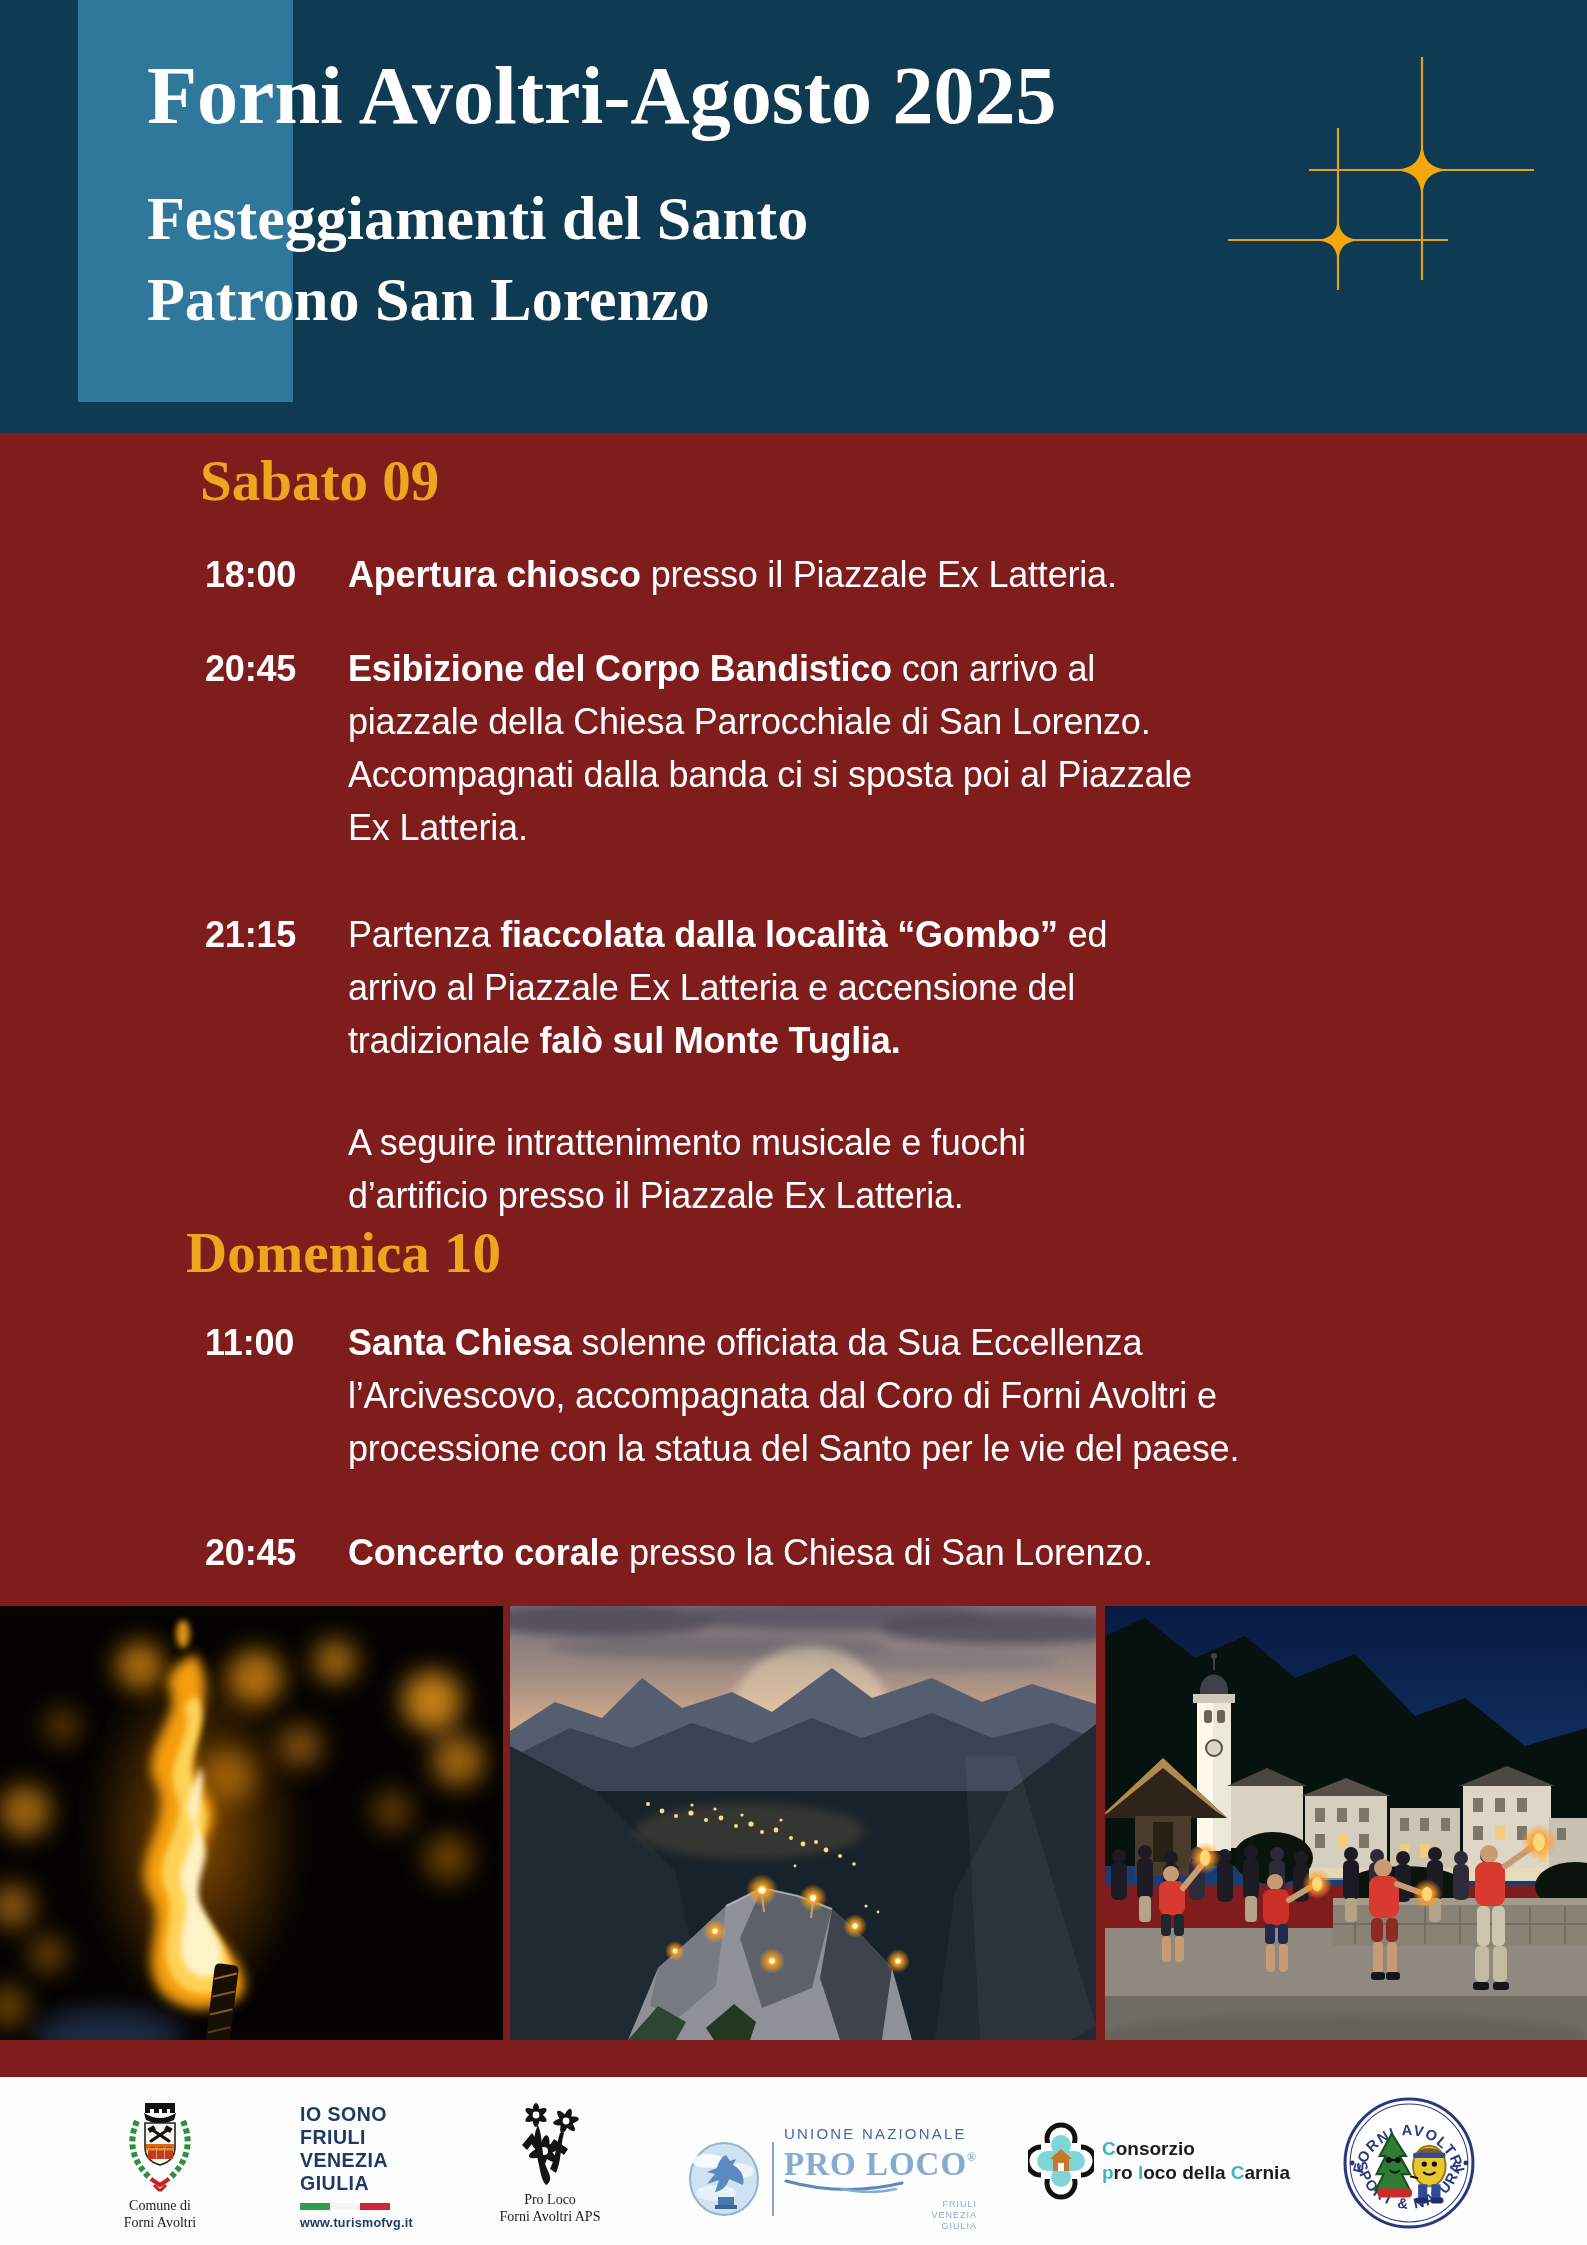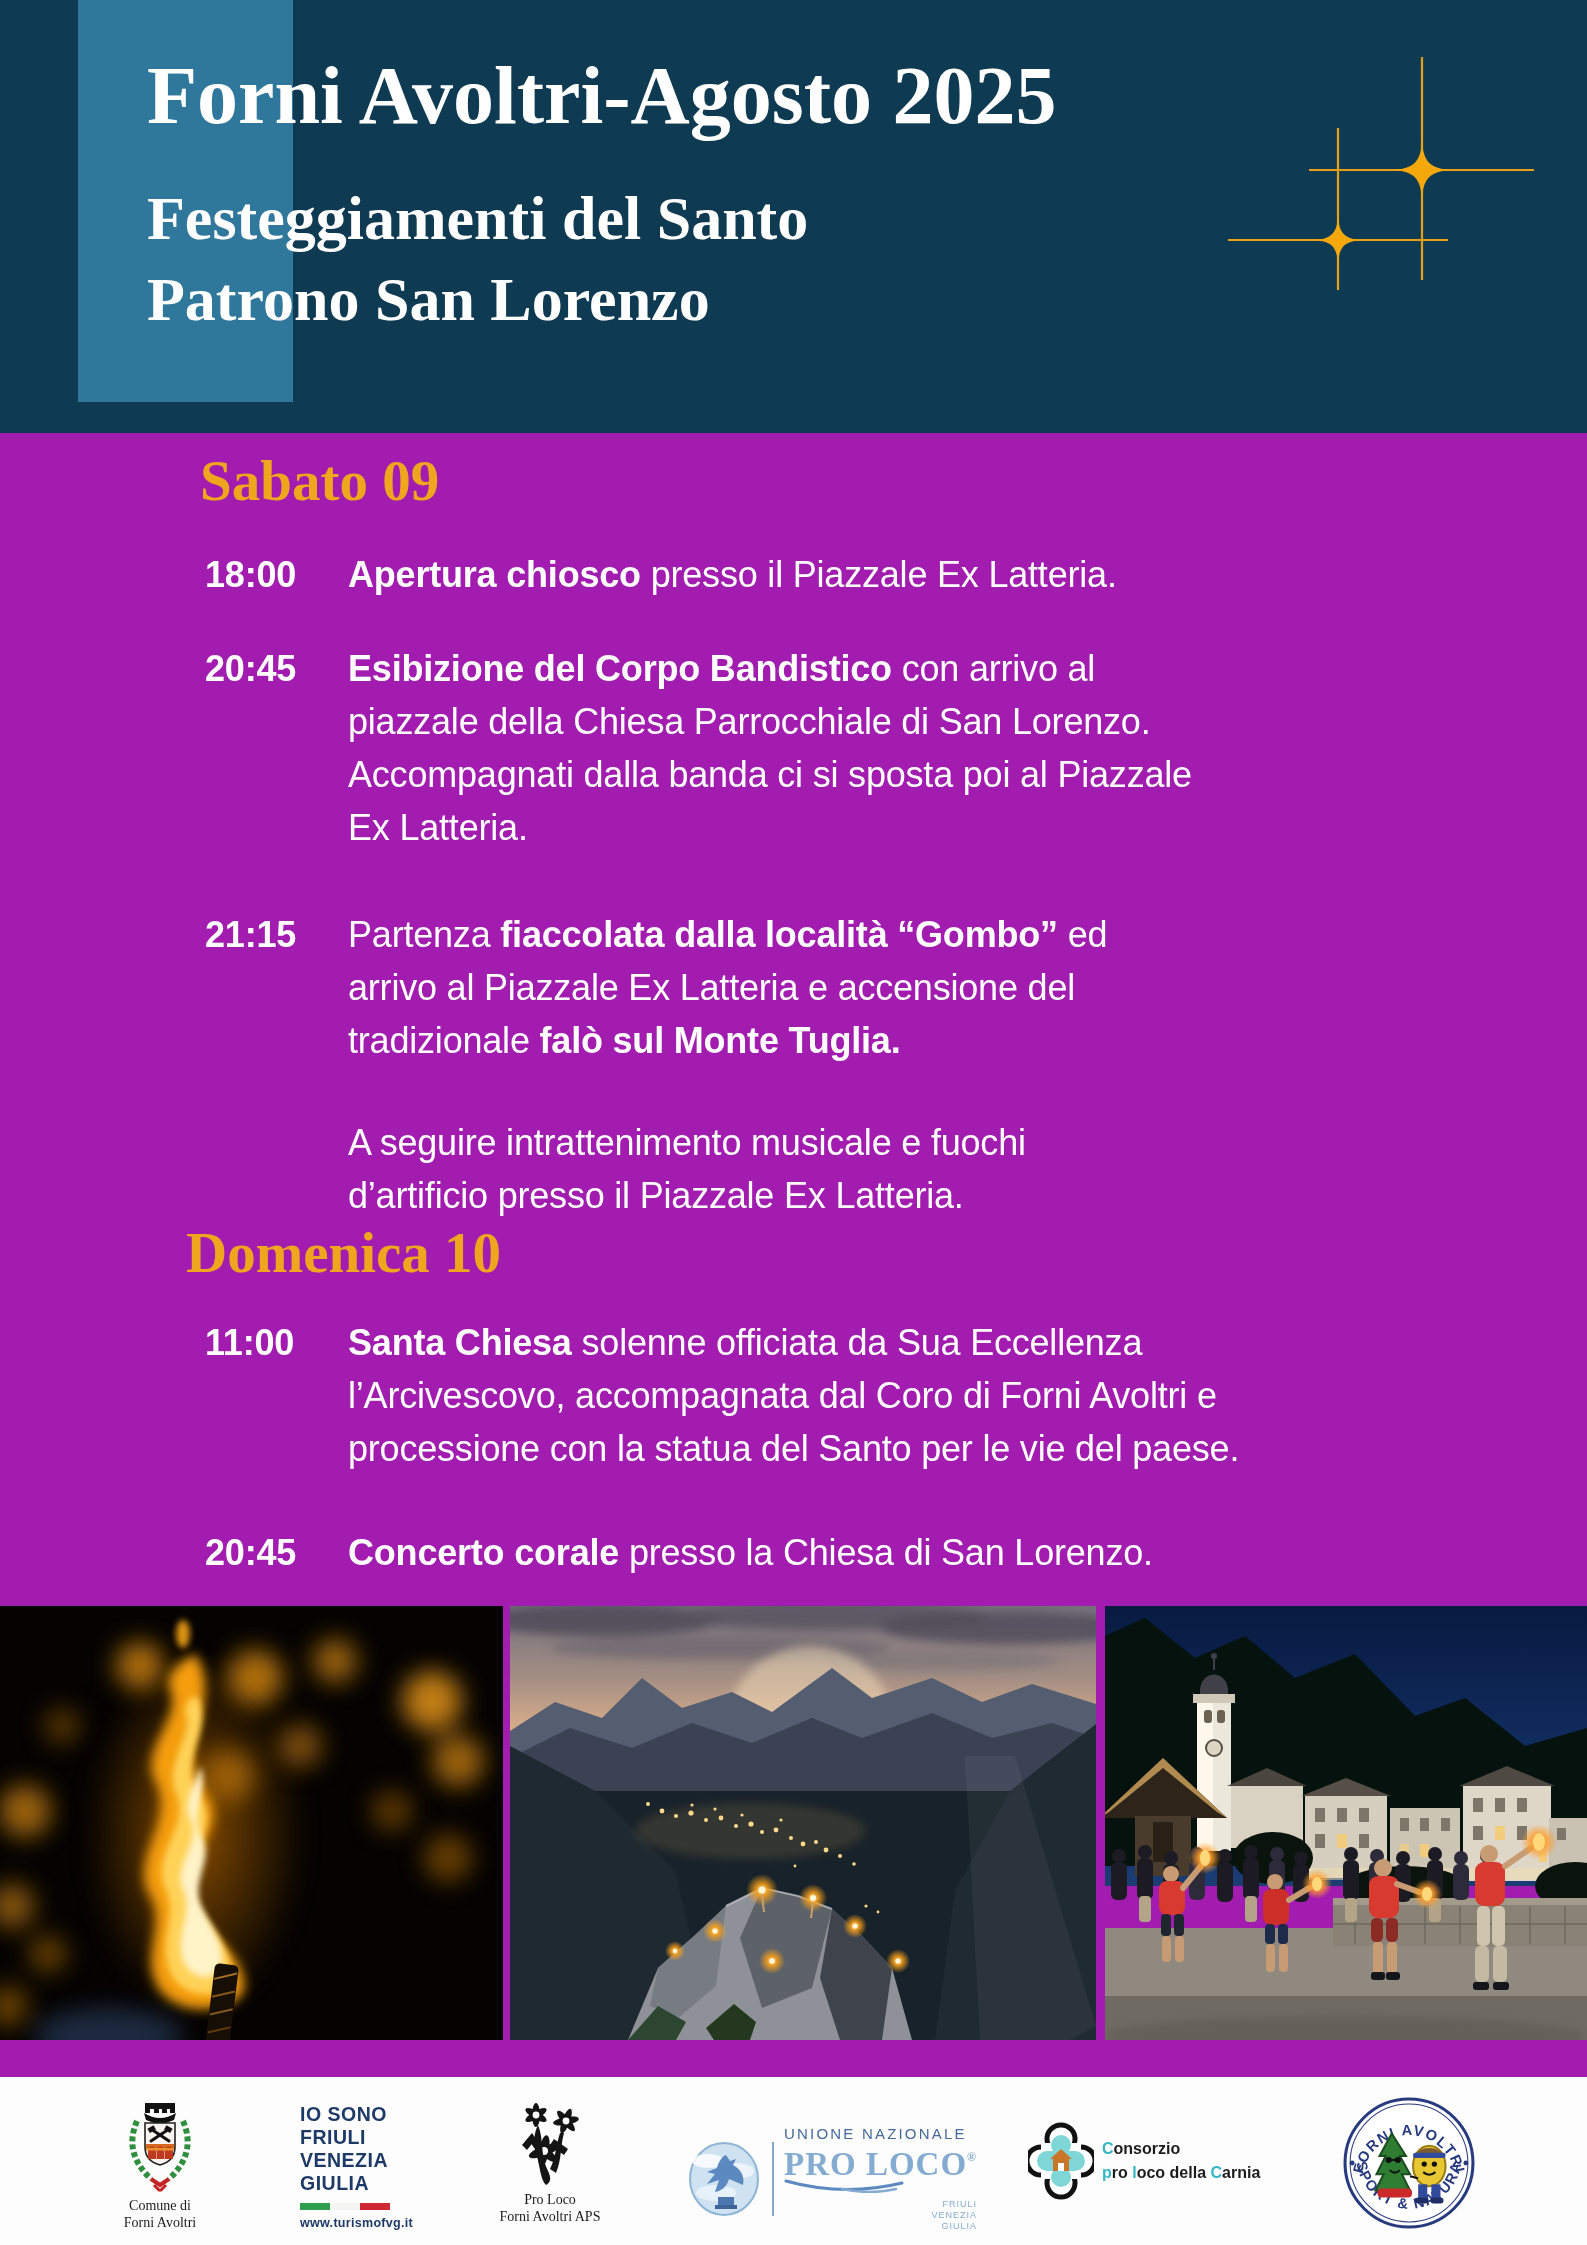--- a/index.html
+++ b/index.html
@@ -1,16 +1,16 @@
 <!DOCTYPE html>
 <html><head>
 <meta charset="utf-8">
 <style>
   html,body{margin:0;padding:0;background:#444;}
-  .poster{position:relative;width:1587px;height:2245px;background:#a21caf;overflow:hidden;
+  .poster{position:relative;width:1587px;height:2245px;background:#7f1d1d;overflow:hidden;
           font-family:"Liberation Sans",sans-serif;}
   
   .header{position:absolute;left:0;top:0;width:1587px;height:433px;background:#0e3a52;}
   .header-accent{position:absolute;left:78px;top:0;width:215px;height:402px;background:#2f789c;}
   .poster-title{position:absolute;left:147px;top:46px;margin:0;color:#ffffff;
                 font-family:"Liberation Serif","DejaVu Serif",serif;font-weight:600;
                 font-size:82px;line-height:100px;letter-spacing:0px;}
   .poster-subtitle{position:absolute;left:147px;top:178px;margin:0;color:#ffffff;
                 font-family:"Liberation Serif","DejaVu Serif",serif;font-weight:600;
                 font-size:62px;line-height:81px;white-space:pre-line;}
@@ -54,21 +54,21 @@
   #logo-proloco-aps{left:495px;top:22px;width:110px;}
   #logo-unpl{left:688px;top:48px;display:flex;align-items:center;text-align:left;}
   .unpl-divider{width:2px;height:74px;background:#7fa8cc;margin:0 10px 0 12px;}
   .unpl-line1{color:#46699c;font-size:15px;letter-spacing:2.2px;font-weight:500;}
   .unpl-line2{color:#84abd0;font-family:"Liberation Serif",serif;font-size:33px;font-weight:700;
               letter-spacing:1px;line-height:30px;}
   .unpl-reg{font-size:12px;vertical-align:14px;color:#84abd0;}
   .unpl-fvg{color:#84abd0;font-size:9px;letter-spacing:1px;text-align:right;line-height:11px;
             white-space:pre-line;margin-top:2px;}
   #logo-consorzio{left:1028px;top:44px;display:flex;align-items:center;text-align:left;}
-  .consorzio-text{margin-left:8px;font-size:16px;line-height:24px;font-weight:600;color:#1c1c1c;}
+  .consorzio-text{margin-left:8px;font-size:19px;line-height:24px;font-weight:600;color:#1c1c1c;}
   .consorzio-text .accent{color:#35b8c4;}
   #logo-sport-natura{left:1343px;top:20px;width:132px;}
 </style>
 </head>
 <body>
 
 <div class="poster">
 
   <div class="header">
     <div class="header-accent"></div>

